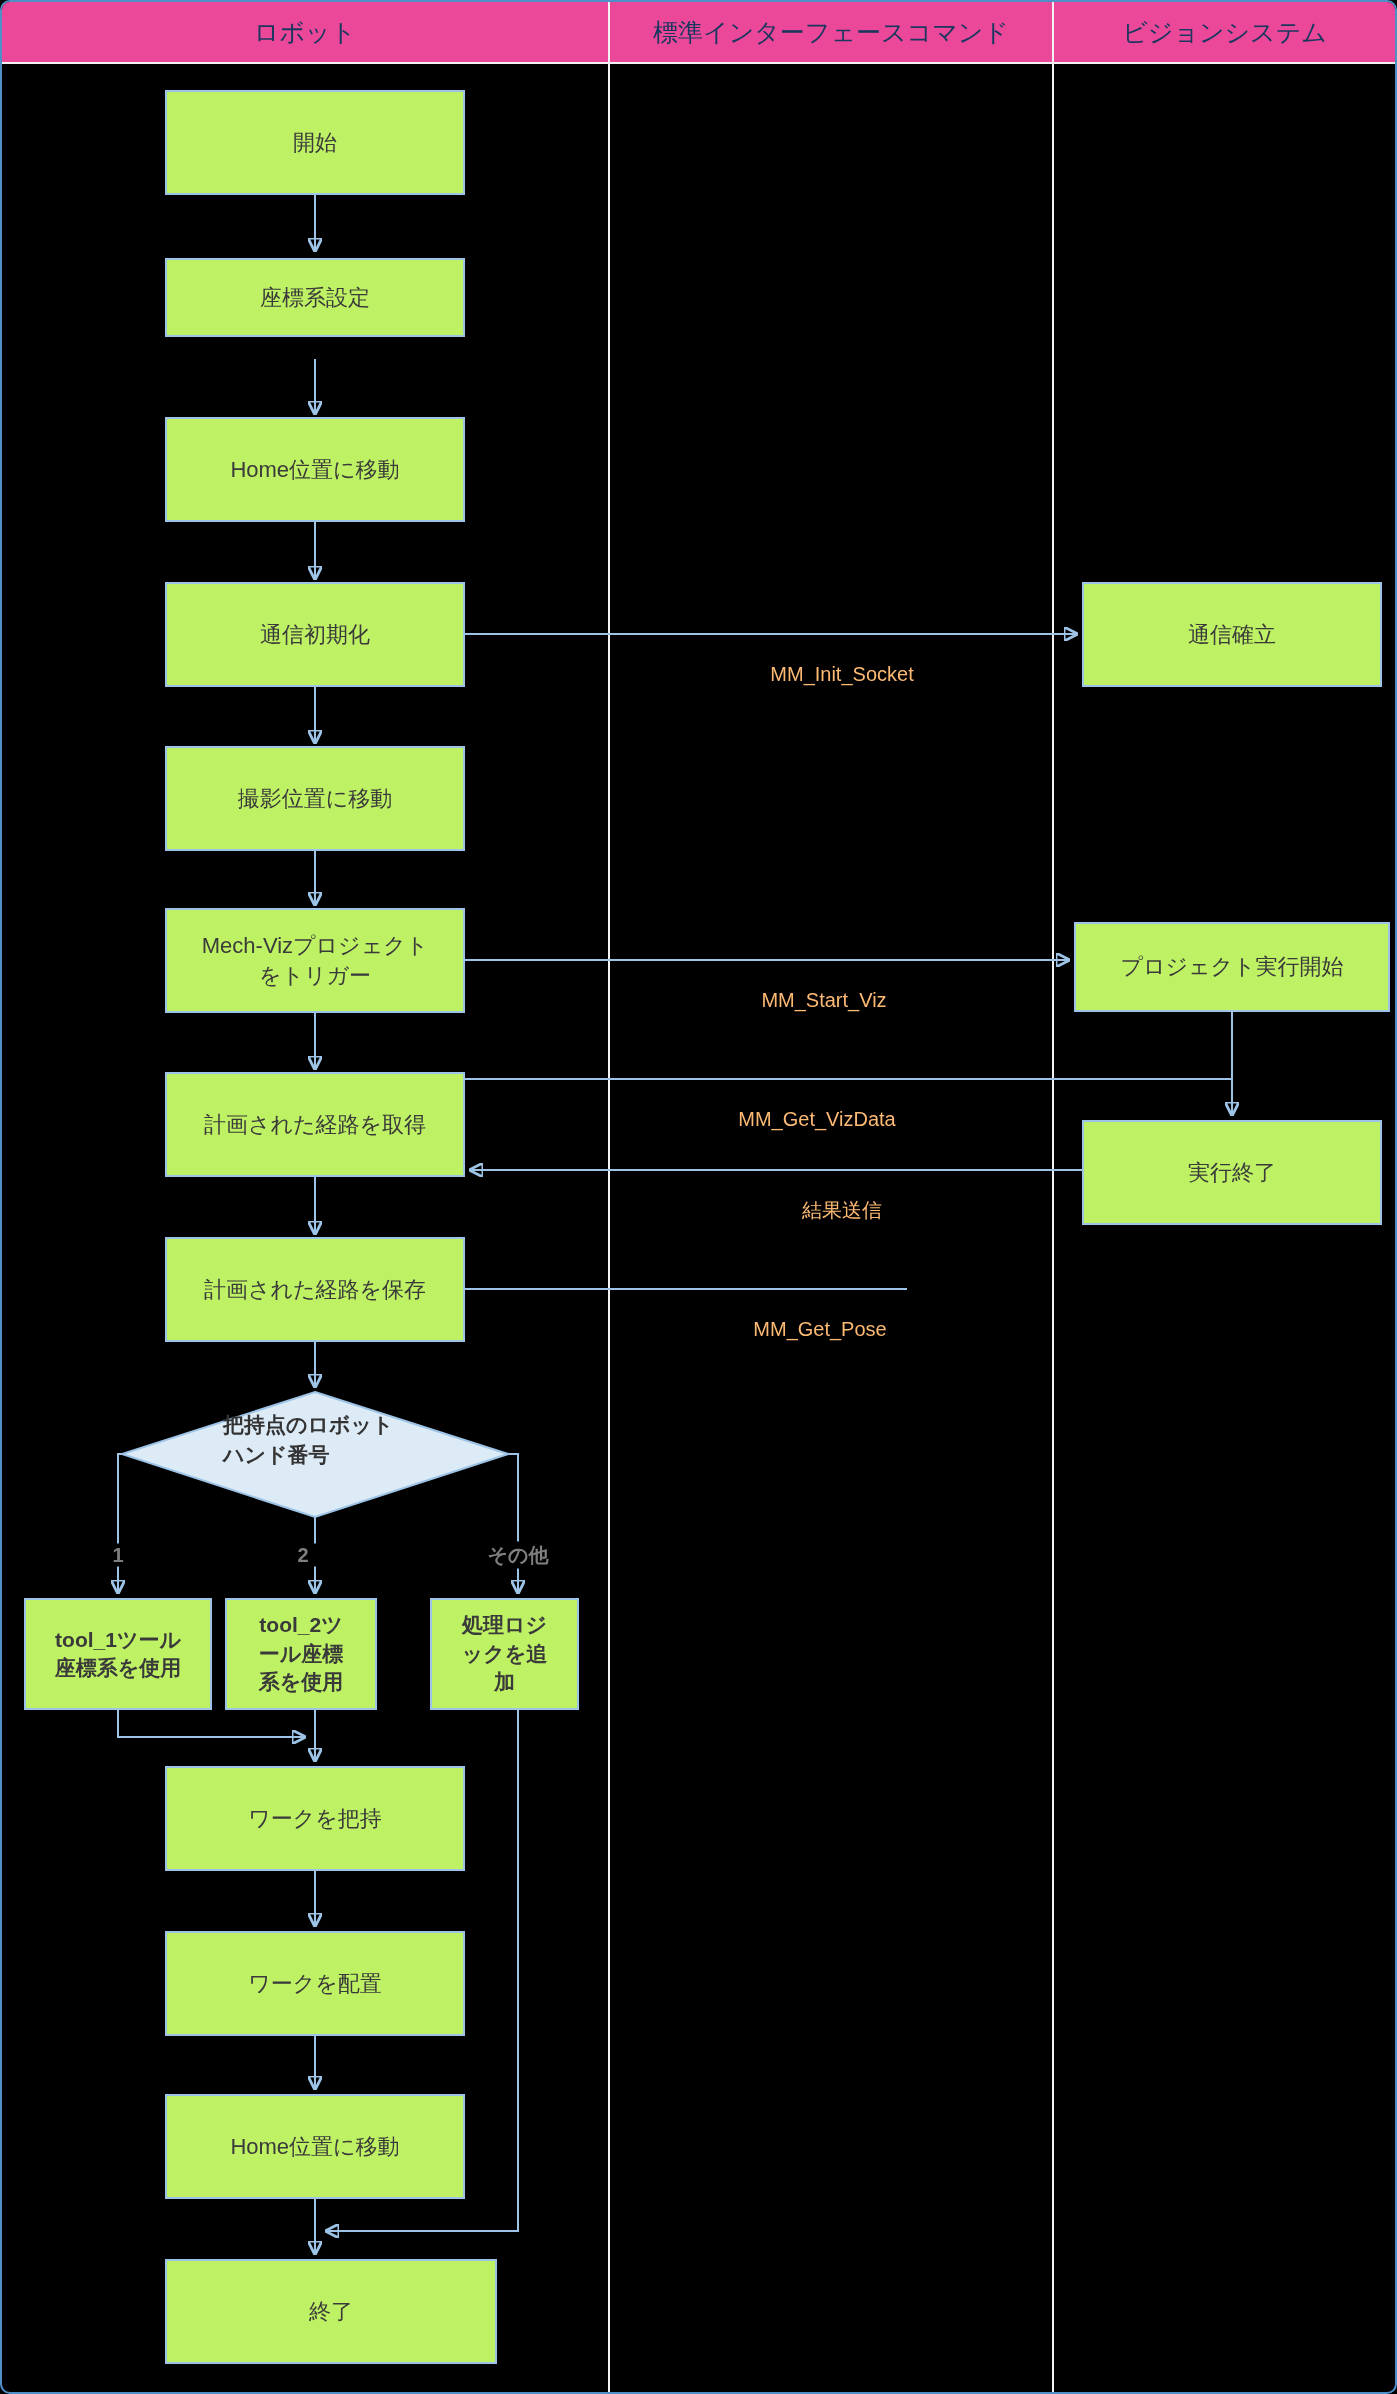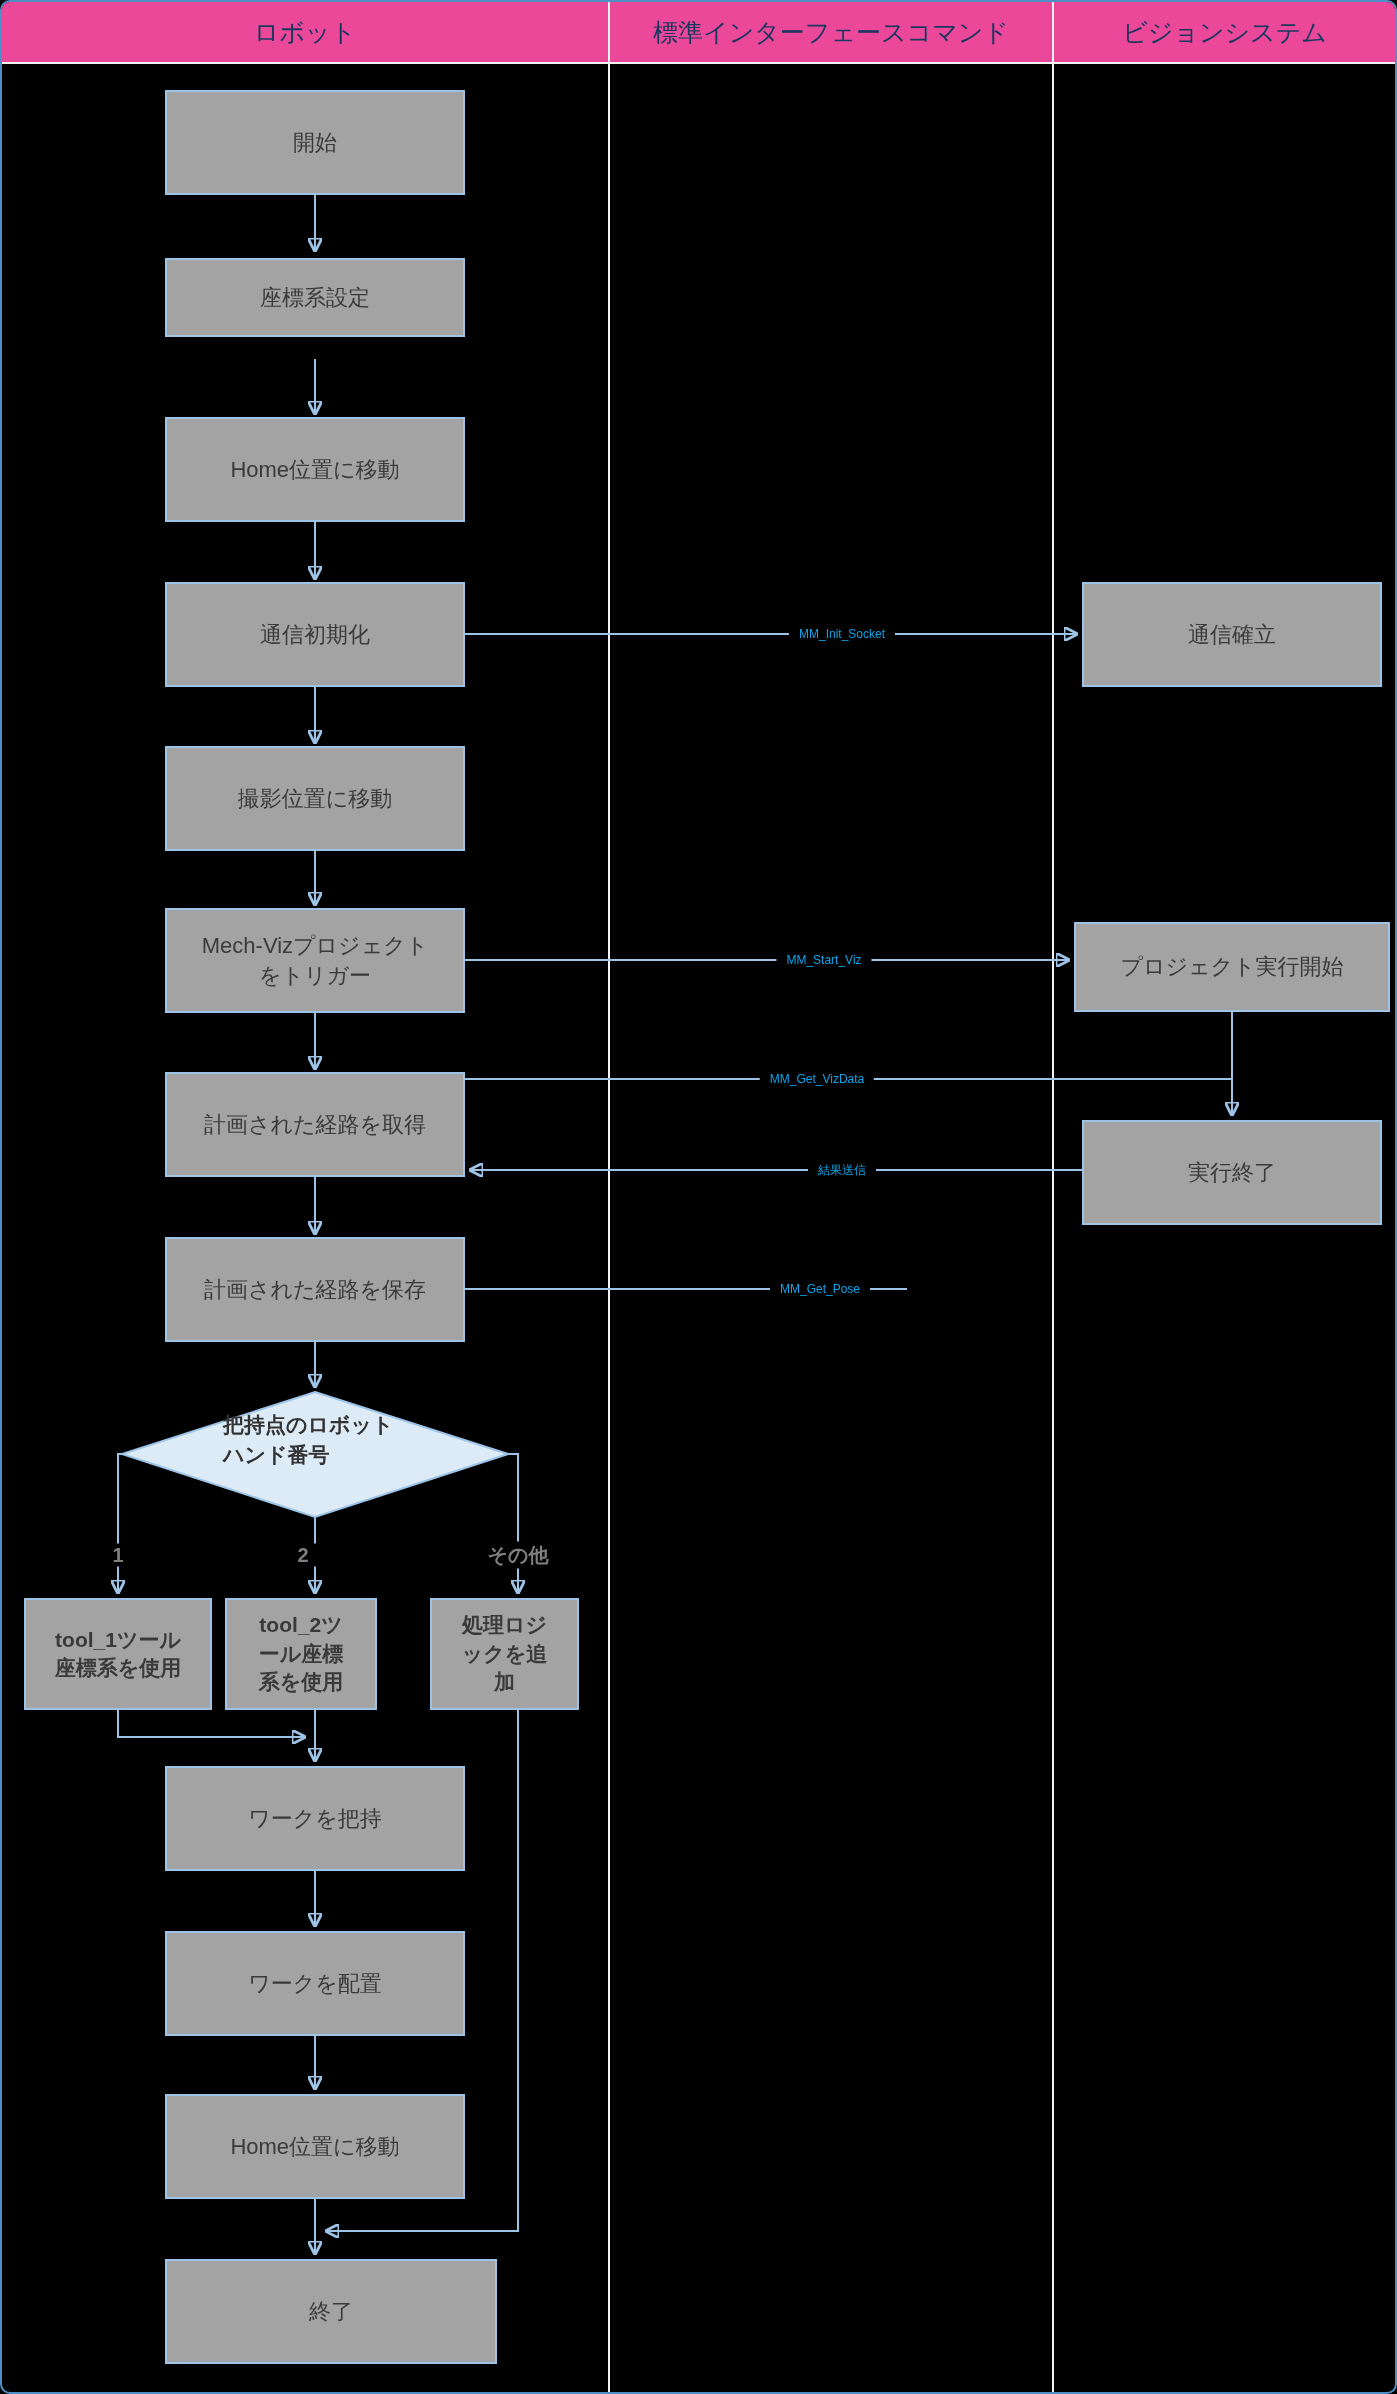--- a/index.html
+++ b/index.html
@@ -15,32 +15,32 @@
     border-right:2px solid #F2F2F2;border-bottom:2px solid #F2F2F2;box-sizing:border-box;
   }
   .hcell:last-child{border-right:none;}
   .hc1{width:608px;}
   .hc2{width:444px;}
   .hc3{width:341px;}
   .vline{position:absolute;top:62px;bottom:0;width:2px;background:#F2F2F2;z-index:1;}
   .vl1{left:606px;}
   .vl2{left:1050px;}
   .node{
-    position:absolute;background:#a3a3a3;border:2px solid #9DC3E6;color:#3A3A3A;
+    position:absolute;background:#bef264;border:2px solid #9DC3E6;color:#3A3A3A;
     display:flex;align-items:center;justify-content:center;text-align:center;
     font-size:22px;line-height:1.35;box-sizing:border-box;padding:4px 28px;z-index:2;
   }
   .node.bold{font-weight:bold;font-size:21px;}
   .diamond-text{
     position:absolute;color:#333;font-weight:bold;font-size:21px;
     line-height:1.45;z-index:2;width:185px;
   }
   .edge-label{
-    position:absolute;transform:translate(-50%,-50%);background:#000;color:#0ea5e9;
-    font-size:12px;padding:0 10px;white-space:nowrap;z-index:2;
+    position:absolute;transform:translate(-50%,-50%);background:#000;color:#fdba74;
+    font-size:20px;padding:0 10px;white-space:nowrap;z-index:2;margin-top:40px;
   }
   .branch-label{
     position:absolute;transform:translate(-50%,-50%);background:#000;color:#7F7F7F;
     font-size:20px;font-weight:bold;padding:0 8px;white-space:nowrap;z-index:2;
   }
   svg.connectors{position:absolute;left:0;top:0;width:1393px;height:2390px;z-index:1;}
   svg.connectors path{stroke:#9DC3E6;stroke-width:2;fill:none;}
   svg.connectors polygon.diamond{fill:#DDEBF7;stroke:#9DC3E6;stroke-width:2;}
 </style>
 </head>

